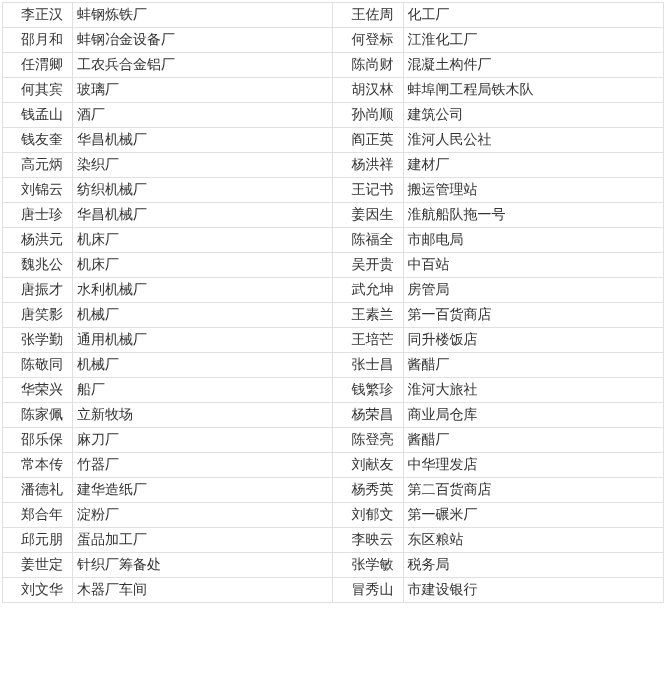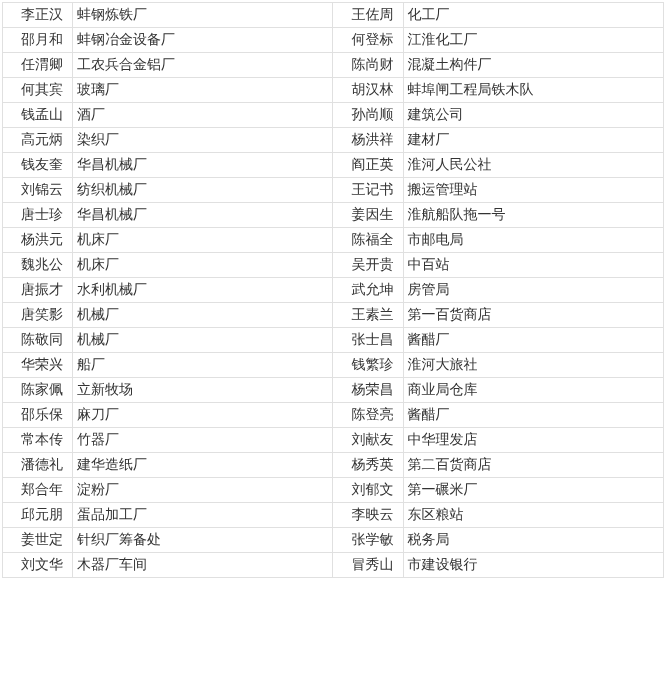--- a/index.html
+++ b/index.html
@@ -68,30 +68,30 @@
           <td class="name">胡汉林</td>
           <td>蚌埠闸工程局铁木队</td>
         </tr>
         <tr>
           <td class="name">钱孟山</td>
           <td>酒厂</td>
           <td class="name">孙尚顺</td>
           <td>建筑公司</td>
         </tr>
         <tr>
+          <td class="name">钱友奎</td>
+          <td>华昌机械厂</td>
+          <td class="name">阎正英</td>
+          <td>淮河人民公社</td>
+        </tr>
+        <tr>
           <td class="name">高元炳</td>
           <td>染织厂</td>
           <td class="name">杨洪祥</td>
           <td>建材厂</td>
-        </tr>
-        <tr>
-          <td class="name">钱友奎</td>
-          <td>华昌机械厂</td>
-          <td class="name">阎正英</td>
-          <td>淮河人民公社</td>
         </tr>
         <tr>
           <td class="name">刘锦云</td>
           <td>纺织机械厂</td>
           <td class="name">王记书</td>
           <td>搬运管理站</td>
         </tr>
         <tr>
           <td class="name">唐士珍</td>
           <td>华昌机械厂</td>
@@ -114,20 +114,26 @@
           <td class="name">唐振才</td>
           <td>水利机械厂</td>
           <td class="name">武允坤</td>
           <td>房管局</td>
         </tr>
         <tr>
           <td class="name">唐笑影</td>
           <td>机械厂</td>
           <td class="name">王素兰</td>
           <td>第一百货商店</td>
+        </tr>
+        <tr>
+          <td class="name">张学勤</td>
+          <td>通用机械厂</td>
+          <td class="name">王培芒</td>
+          <td>同升楼饭店</td>
         </tr>
         <tr>
           <td class="name">陈敬同</td>
           <td>机械厂</td>
           <td class="name">张士昌</td>
           <td>酱醋厂</td>
         </tr>
         <tr>
           <td class="name">华荣兴</td>
           <td>船厂</td>

